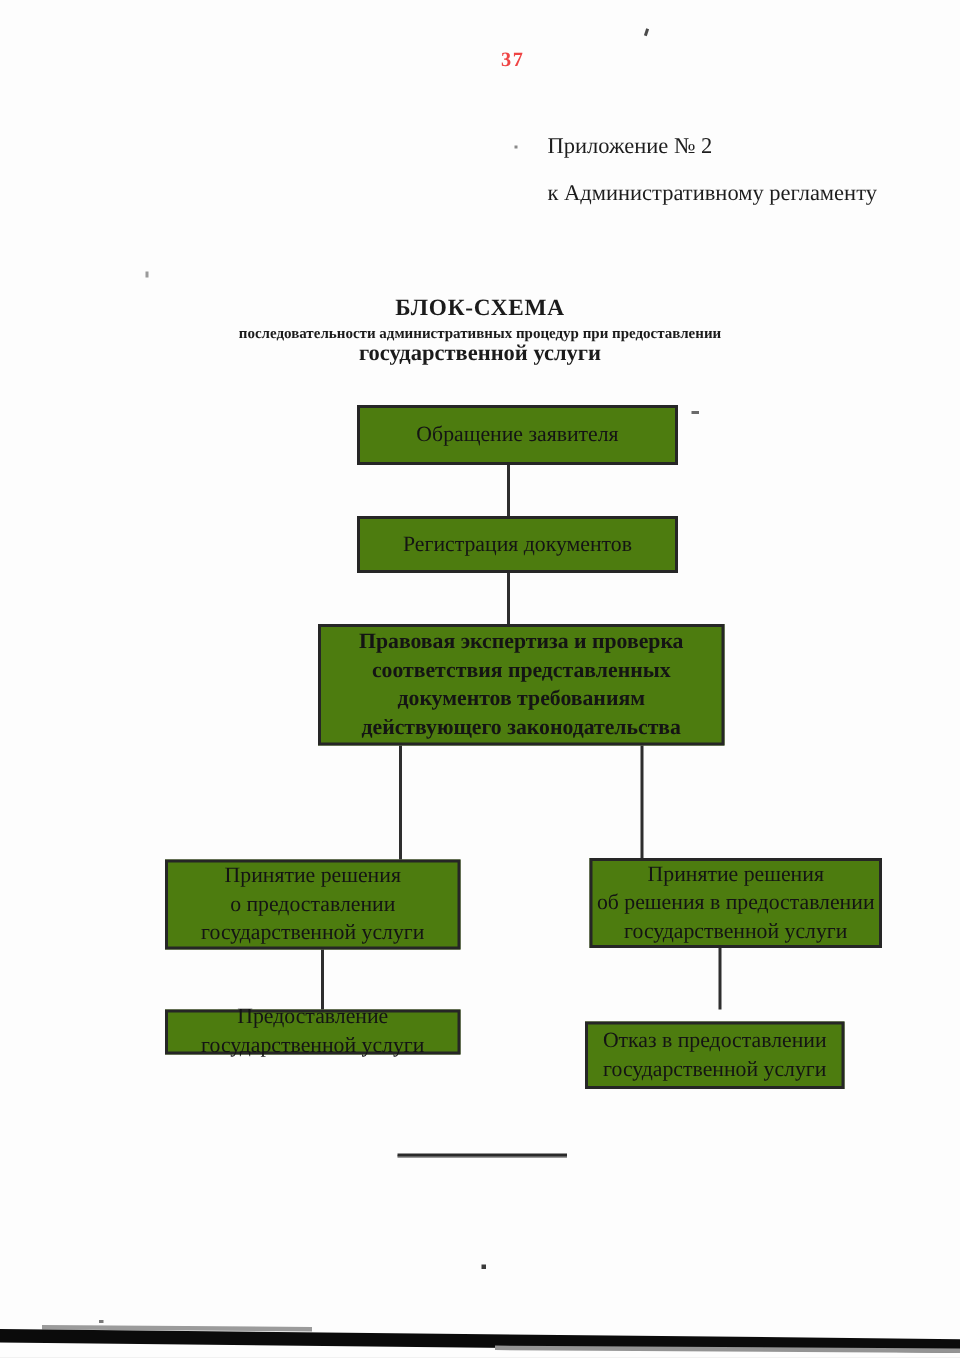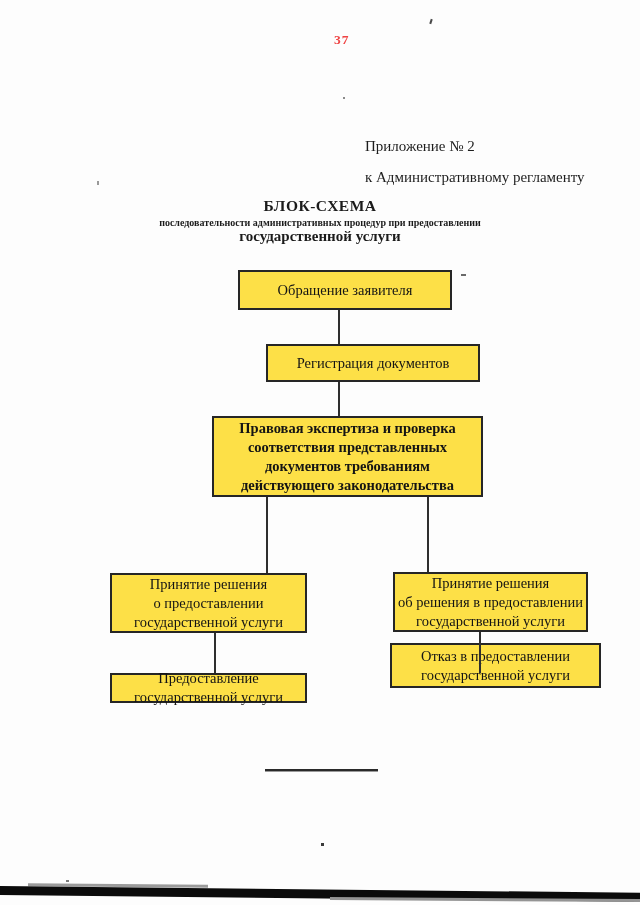--- a/index.html
+++ b/index.html
@@ -8,41 +8,41 @@
     background:#fdfdfd; overflow:hidden;
     font-family:"Liberation Serif","DejaVu Serif",serif;
     color:#1b1b1b;
   }
   .abs { position:absolute; }
 
   .pageno {
     left:334px; top:32px; font-size:13.5px; font-weight:bold;
     letter-spacing:1px; color:#ef4444;
   }
-  .appendix-line { left:365px; font-size:15px; color:#1d1d1d; white-space:nowrap;margin-top:48px; }
+  .appendix-line { left:365px; font-size:15px; color:#1d1d1d; white-space:nowrap; }
   .apx1 { top:90px; }
   .apx2 { top:121px; }
 
   .title-block { left:0; top:197px; width:640px; text-align:center; }
   .title-l1 { font-size:15.5px; font-weight:bold; letter-spacing:0.5px; }
   .title-l2 { font-size:10px; font-weight:bold; margin-top:2px; }
   .title-l3 { font-size:15px; font-weight:bold; }
 
   .fbox {
-    box-sizing:border-box; border:2px solid #262626; background:#fde047;
+    box-sizing:border-box; border:2px solid #262626; background:#4d7c0f;
     display:flex; flex-direction:column; align-items:center; justify-content:center;
     text-align:center; font-size:14.5px; line-height:19px; color:#141414;
   }
   .b1 { left:238px; top:270px; width:214px; height:40px; }
-  .b2 { left:238px; top:344px; width:214px; height:38px;margin-left:28px; }
+  .b2 { left:238px; top:344px; width:214px; height:38px; }
   .b3 { left:212px; top:416px; width:271px; height:81px;font-weight:bold; }
   .b4 { left:110px; top:573px; width:197px; height:60px; }
   .b5 { left:393px; top:572px; width:195px; height:60px; }
   .b6 { left:110px; top:673px; width:197px; height:30px; }
-  .b7 { left:390px; top:643px; width:211px; height:45px; }
+  .b7 { left:390px; top:681px; width:173px; height:45px; }
 
   .conn { background:#2e2e2e; width:2px; }
   .c1 { left:338px; top:310px; height:34px; }
   .c2 { left:338px; top:382px; height:34px; }
   .c3a { left:266px; top:497px; height:76px; }
   .c3b { left:427px; top:497px; height:75px; }
   .c4 { left:214px; top:633px; height:40px; }
   .c5 { left:479px; top:632px; height:41px; }
 
   .sepline { left:265px; top:769px; width:113px; height:2px; background:#2a2a2a;

